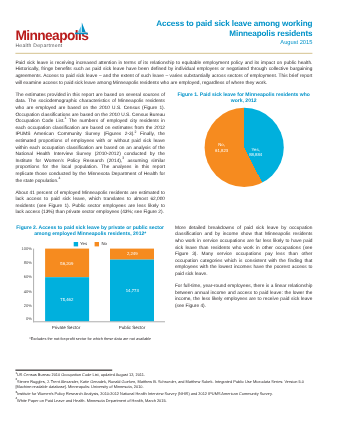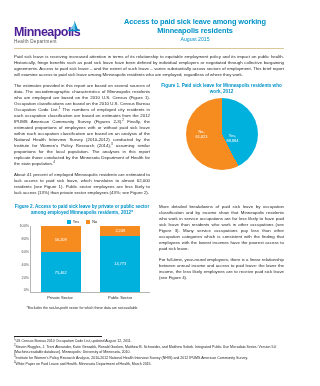--- a/index.html
+++ b/index.html
@@ -41,33 +41,33 @@
     top: -2px;
     left: 52px;
     width: 16px;
     height: 15px;
   }
   .logo-word {
     font-size: 12.5px;
     font-weight: bold;
     letter-spacing: -0.55px;
     line-height: 12px;
-    color: #4c1d95;
+    color: #b91c1c;
     font-family: "Liberation Sans", sans-serif;
   }
   .logo-sub {
     font-size: 4.6px;
     letter-spacing: 0.25px;
     color: #58595b;
     margin-top: 1.5px;
     line-height: 5px;
   }
   .title-block {
     flex: 1 1 auto;
-    text-align: center;
+    text-align: right;
     padding-bottom: 1px;
   }
   .doc-title {
     font-size: 7.4px;
     font-weight: bold;
     color: #0092c8;
     line-height: 9px;
     letter-spacing: -0.1px;
   }
   .doc-date {

